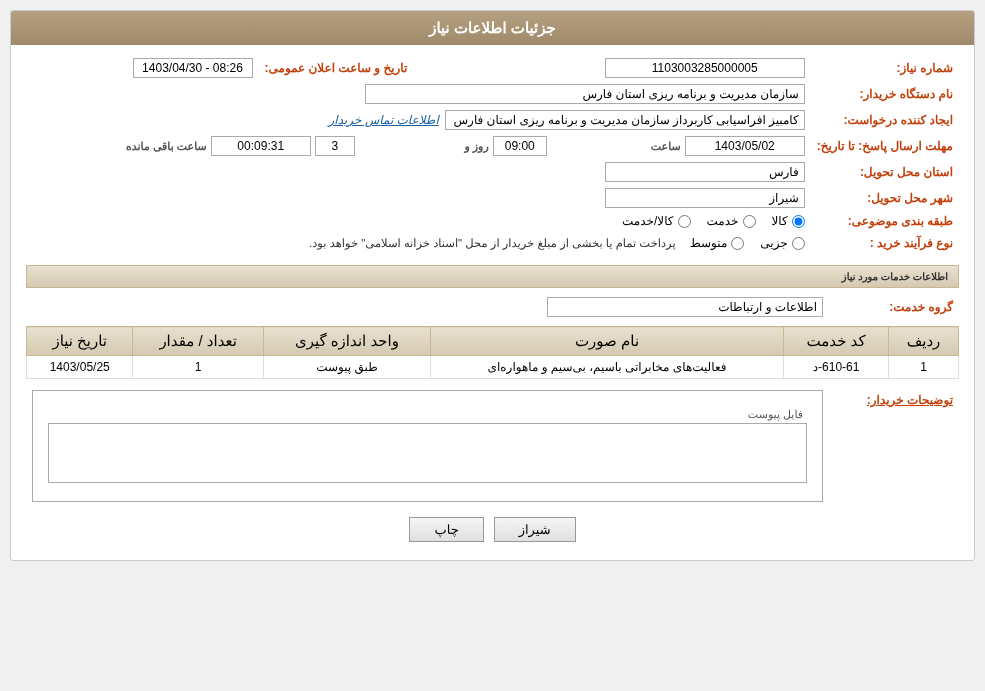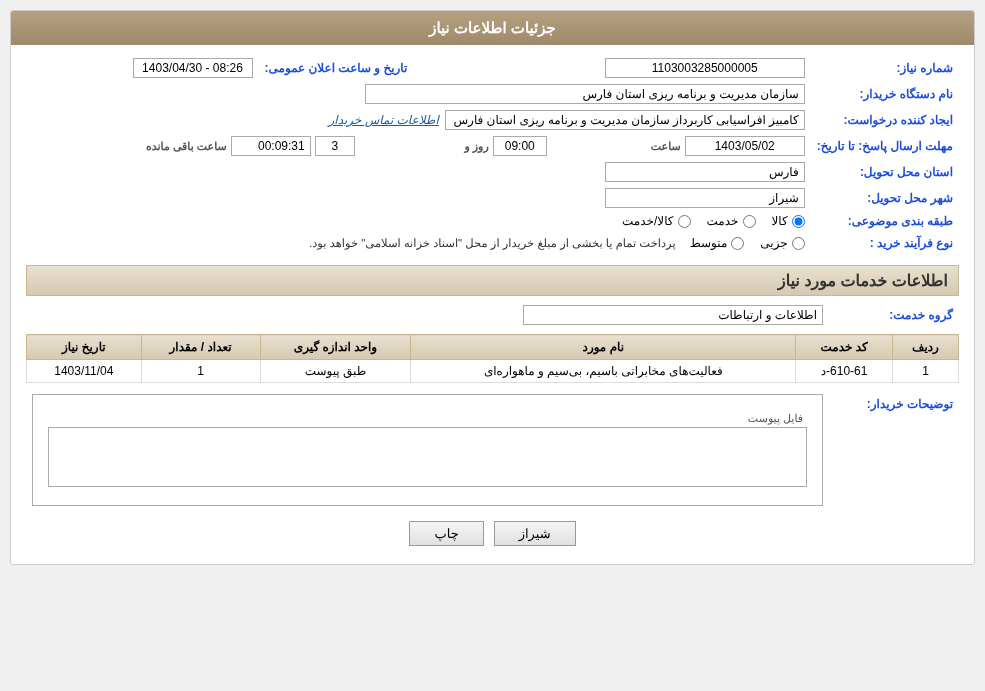--- a/index.html
+++ b/index.html
@@ -31,35 +31,35 @@
       letter-spacing: 1px;
     }
     .card-body {
       padding: 10px 15px;
     }
     .section-title {
       background: linear-gradient(180deg, #e8e0d0 0%, #d5c9b0 100%);
       border: 1px solid #c8b890;
       padding: 5px 10px;
       font-weight: bold;
-      font-size: 16px;
+      font-size: 10px;
       margin: 10px 0 6px 0;
       color: #333;
     }
     .info-table {
       width: 100%;
       border-collapse: collapse;
     }
     .info-table td {
       padding: 3px 6px;
       vertical-align: middle;
       font-size: 12px;
     }
     .label-cell {
-      color: #1d4ed8;
+      color: #c2410c;
       font-weight: bold;
       white-space: nowrap;
       text-align: right;
       width: 130px;
     }
     .value-cell {
       text-align: right;
     }
     .input-box {
       border: 1px solid #aaa;
@@ -98,22 +98,22 @@
     .data-table {
       width: 100%;
       border-collapse: collapse;
       margin: 6px 0;
     }
     .data-table th {
       background: linear-gradient(180deg, #e8e0d0 0%, #d5c9b0 100%);
       border: 1px solid #c8b890;
       padding: 5px 8px;
       text-align: center;
-      font-weight: bold;
-      font-size: 12px;
+      font-weight: normal;
+      font-size: 15px;
       margin-top: 8px;
     }
     .data-table td {
       border: 1px solid #ddd;
       padding: 4px 8px;
       text-align: center;
       font-size: 12px;
     }
     .data-table tr:nth-child(even) td { background: #f9f7f3; }
     .description-box {
@@ -217,21 +217,21 @@
         </tr>
         <tr>
           <td class="label-cell">مهلت ارسال پاسخ: تا تاریخ:</td>
           <td class="value-cell" colspan="3">
             <div class="timer-row">
               <span class="input-box input-small" style="text-align:center; direction:ltr;">1403/05/02</span>
               <span class="label-cell small-label">ساعت</span>
               <span class="input-box" style="width:54px; text-align:center; direction:ltr;">09:00</span>
               <span class="label-cell small-label">روز و</span>
               <span class="input-box" style="width:40px; text-align:center;">3</span>
-              <span class="input-box" style="width:80px; text-align:right; direction:ltr;">00:09:31</span>
+              <span class="input-box" style="width:100px; text-align:center; direction:ltr;">00:09:31</span>
               <span class="label-cell small-label">ساعت باقی مانده</span>
             </div>
           </td>
         </tr>
         <tr>
           <td class="label-cell">استان محل تحویل:</td>
           <td class="value-cell" colspan="3">
             <span class="input-box" style="width:200px;">فارس</span>
           </td>
         </tr>
@@ -282,53 +282,53 @@
         </table>
 
 
       <div class="section-title">اطلاعات خدمات مورد نیاز</div>
 
       <table class="info-table">
         <tbody>
             <tr>
           <td class="label-cell">گروه خدمت:</td>
           <td class="value-cell">
-            <span class="input-box" style="width:300px;">اطلاعات و ارتباطات</span>
+            <span class="input-box" style="width:276px;">اطلاعات و ارتباطات</span>
           </td>
         </tr>
       </tbody>
         </table>
 
       <table class="data-table">
         <thead>
           <tr>
             <th>ردیف</th>
             <th>کد خدمت</th>
-            <th>نام مورد</th>
+            <th>نام صورت</th>
             <th>واحد اندازه گیری</th>
             <th>تعداد / مقدار</th>
             <th>تاریخ نیاز</th>
           </tr>
         </thead>
         <tbody>
           <tr>
             <td>1</td>
             <td>610-61-د</td>
             <td>فعالیت‌های مخابراتی باسیم، بی‌سیم و ماهواره‌ای</td>
             <td>طبق پیوست</td>
             <td>1</td>
-            <td>1403/11/04</td>
+            <td>1403/05/25</td>
           </tr>
         </tbody>
       </table>
 
       <table class="info-table" style="margin-top:8px;">
         <tbody>
             <tr>
-          <td class="label-cell" style="vertical-align:top; padding-top:6px;">توضیحات خریدار:</td>
+          <td class="label-cell" style="vertical-align:top; padding-top:6px;text-decoration:underline;">توضیحات خریدار:</td>
           <td class="value-cell">
             <div style="border:1px solid #aaa; background:#fff; padding:15px;">
               <div style="text-align:right; padding:2px 4px; color:#555; font-size:11px;">فایل پیوست</div>
               <textarea class="description-box" style="min-height: 60px; width: 100%;"></textarea>
             </div>
           </td>
         </tr>
       </tbody>
         </table>
 

